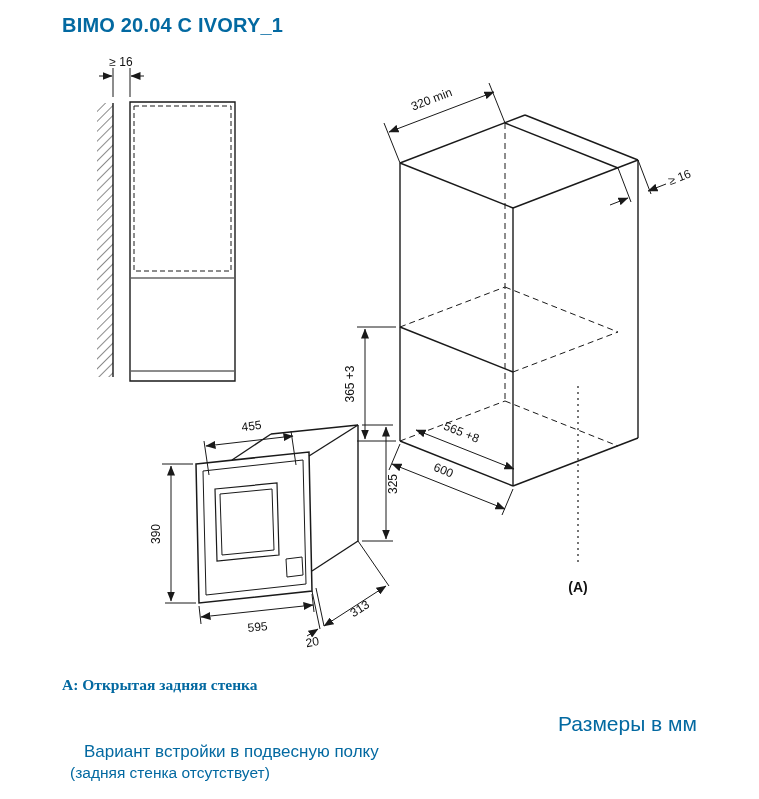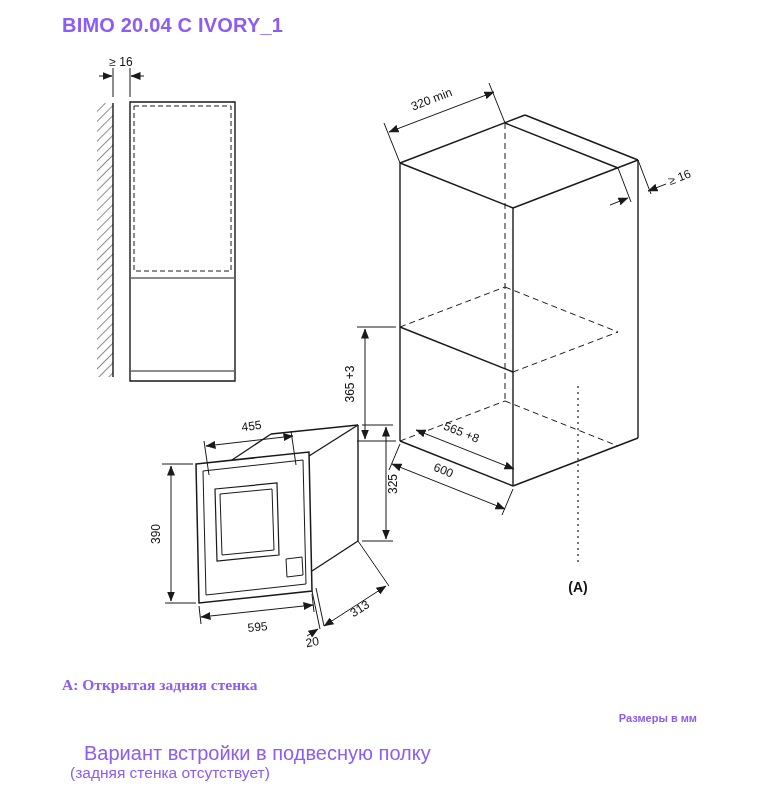--- a/index.html
+++ b/index.html
@@ -1,24 +1,24 @@
 <!DOCTYPE html>
 <html><head>
 <meta charset="utf-8">
 <style>
   html,body{margin:0;padding:0;background:#ffffff;}
   #page{position:relative;width:759px;height:799px;background:#ffffff;overflow:hidden;
-        font-family:"Liberation Sans","DejaVu Sans",sans-serif;color:#8b5cf6;}
+        font-family:"Liberation Sans","DejaVu Sans",sans-serif;color:#0369a1;}
   #title{position:absolute;left:62px;top:14px;font-size:20px;font-weight:bold;letter-spacing:.2px;}
   #drawing{position:absolute;left:0;top:0;}
   svg text{font-family:"Liberation Sans","DejaVu Sans",sans-serif;font-size:12px;fill:#111;}
   .footer-line1{position:absolute;left:62px;top:676px;font-size:15.5px;font-weight:bold;font-family:Liberation Serif, serif;}
-  .footer-line2{position:absolute;left:84px;top:742px;font-size:20px;}
+  .footer-line2{position:absolute;left:84px;top:742px;font-size:17px;}
   .footer-line3{position:absolute;left:70px;top:764px;font-size:15.5px;}
-  .footer-units{position:absolute;right:62px;top:712px;font-size:11px;font-weight:bold;margin-left:7px;}
+  .footer-units{position:absolute;right:62px;top:712px;font-size:21px;font-weight:normal;margin-left:7px;}
 </style>
 </head>
 <body>
 
 <div id="page">
 
   <div id="title">BIMO 20.04 C IVORY_1</div>
 
   <svg id="drawing" width="759" height="799" viewBox="0 0 759 799">
     <defs>

